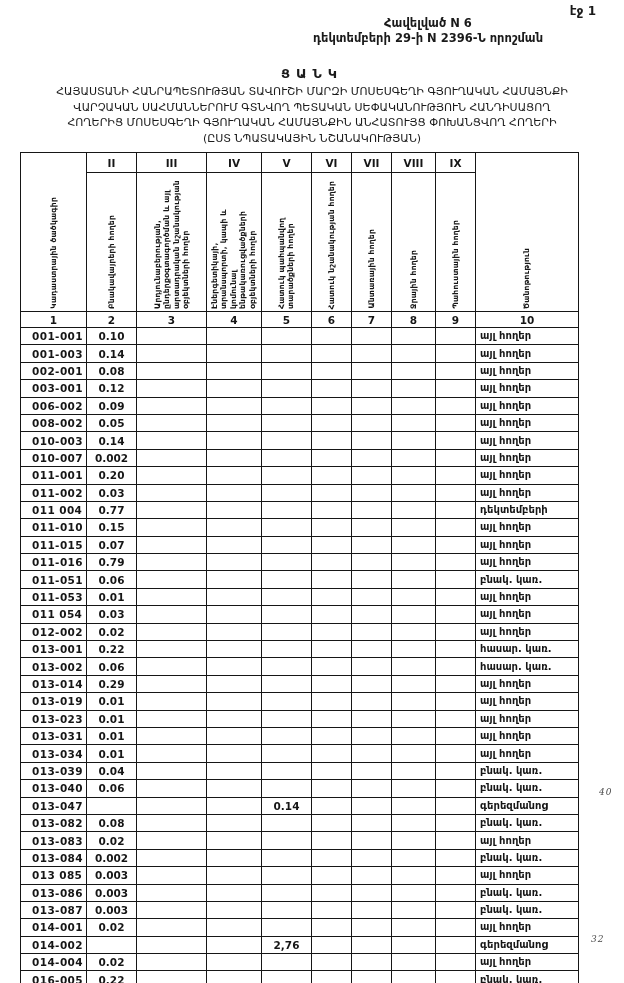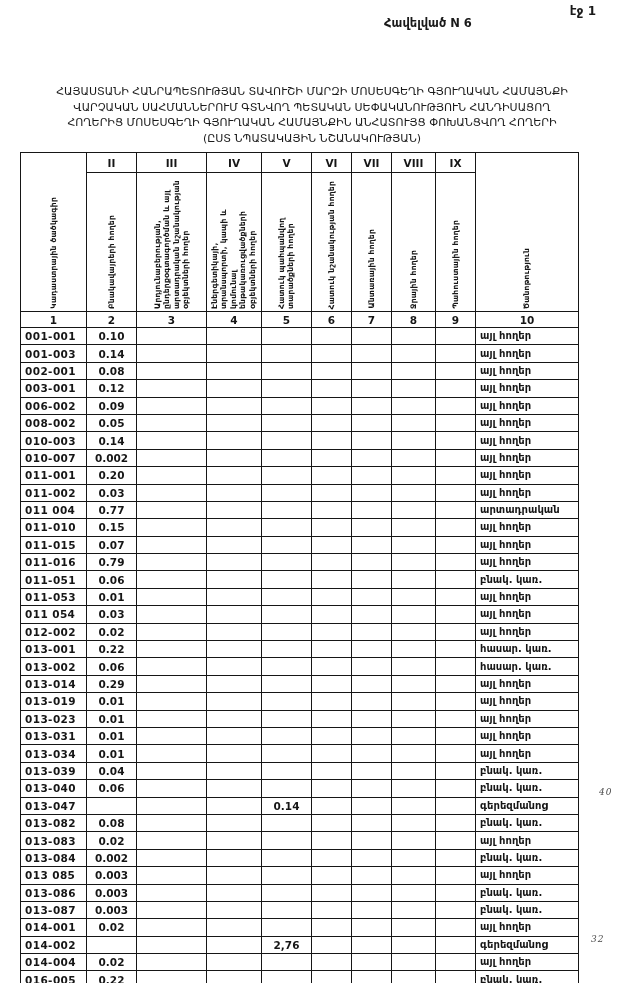--- a/index.html
+++ b/index.html
@@ -46,42 +46,44 @@
   .rot{
     writing-mode:vertical-rl;transform:rotate(180deg);
     font-size:7.6px;font-weight:600;line-height:1.25;
     margin:2px auto 2px auto;
     max-height:130px;
     text-align:left;
     letter-spacing:0.2px;
   }
   th.tallhead .rot{max-height:150px;}
   tbody td{height:16.4px;font-size:10.5px;line-height:16px;}
-  tbody td.code{text-align:left;padding-left:4px;letter-spacing:0.4px;}
+  tbody td.code{text-align:left;padding-left:11px;letter-spacing:0.4px;}
   tbody td.val{text-align:center;}
   tbody td.note{text-align:left;padding-left:4px;font-size:10px;}
   .hand{
     position:absolute;
     font-family:"DejaVu Serif",serif;font-style:italic;
     font-size:9px;color:#4a4a4a;letter-spacing:1px;
   }
   .hand.h1{left:599px;top:779px;margin-top:8px;}
   .hand.h2{left:591px;top:934px;}
 </style>
 </head>
 <body>
 
 <div id="page">
 
   <div class="page-num">էջ 1</div>
 
   <div class="appendix">
     <div>Հավելված N 6</div>
+    <div>դեկտեմբերի 29-ի N 2396-Ն որոշման</div>
   </div>
 
+  <div class="heading">ՑԱՆԿ</div>
 
   <div class="title">
     <div>ՀԱՅԱՍՏԱՆԻ ՀԱՆՐԱՊԵՏՈՒԹՅԱՆ ՏԱՎՈՒՇԻ ՄԱՐԶԻ ՄՈՍԵՍԳԵՂԻ ԳՅՈՒՂԱԿԱՆ ՀԱՄԱՅՆՔԻ</div>
     <div>ՎԱՐՉԱԿԱՆ ՍԱՀՄԱՆՆԵՐՈՒՄ ԳՏՆՎՈՂ ՊԵՏԱԿԱՆ ՍԵՓԱԿԱՆՈՒԹՅՈՒՆ ՀԱՆԴԻՍԱՑՈՂ</div>
     <div>ՀՈՂԵՐԻՑ ՄՈՍԵՍԳԵՂԻ ԳՅՈՒՂԱԿԱՆ ՀԱՄԱՅՆՔԻՆ ԱՆՀԱՏՈՒՅՑ ՓՈԽԱՆՑՎՈՂ ՀՈՂԵՐԻ</div>
     <div>(ԸՍՏ ՆՊԱՏԱԿԱՅԻՆ ՆՇԱՆԱԿՈՒԹՅԱՆ)</div>
   </div>
 
   <table class="doc">
     <colgroup id="cols">
@@ -276,21 +278,21 @@
         <tr>
           <td class="code">011 004</td>
           <td class="val">0.77</td>
           <td class="val"></td>
           <td class="val"></td>
           <td class="val"></td>
           <td class="val"></td>
           <td class="val"></td>
           <td class="val"></td>
           <td class="val"></td>
-          <td class="note">արտադրական</td>
+          <td class="note">դեկտեմբերի</td>
         </tr>
         <tr>
           <td class="code">011-010</td>
           <td class="val">0.15</td>
           <td class="val"></td>
           <td class="val"></td>
           <td class="val"></td>
           <td class="val"></td>
           <td class="val"></td>
           <td class="val"></td>

